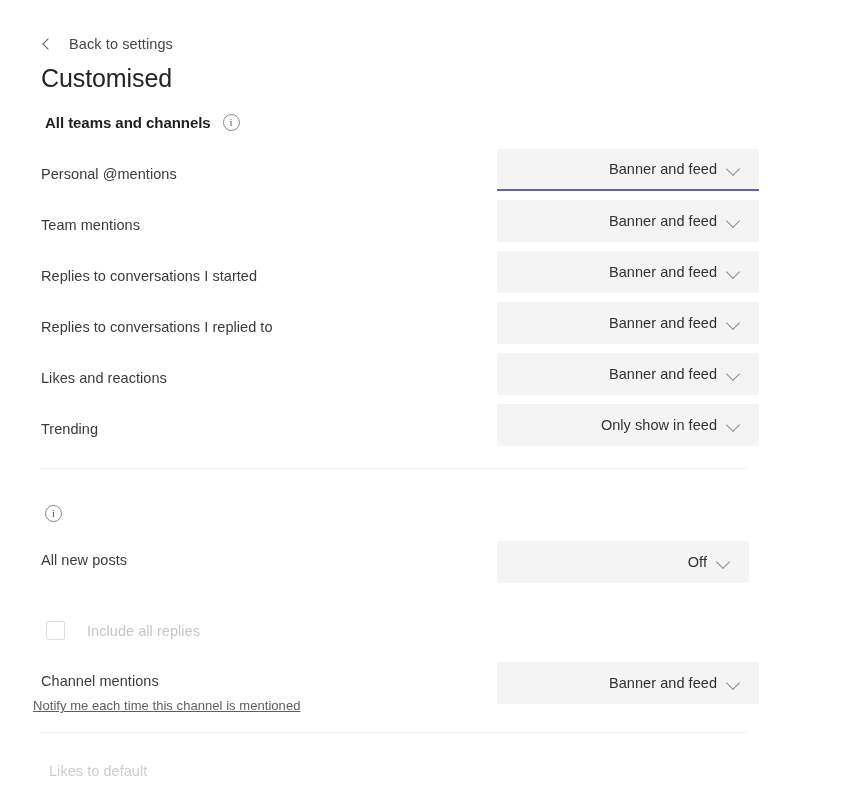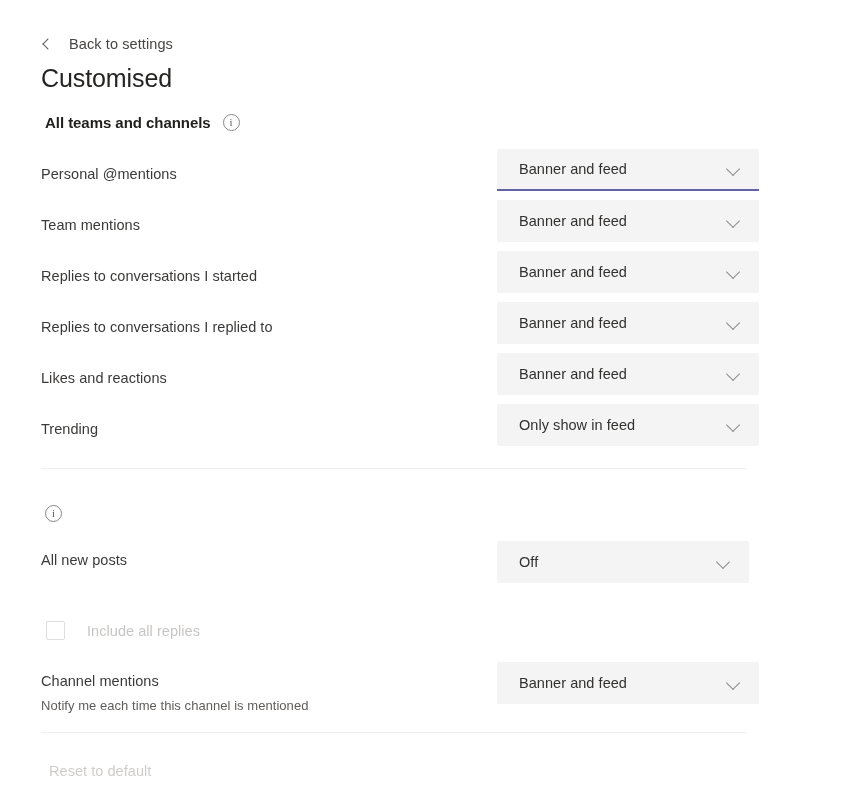--- a/index.html
+++ b/index.html
@@ -119,20 +119,21 @@
   .dropdown {
     position: absolute;
     background: #f4f4f4;
     border: none;
     border-radius: 2px;
     display: flex;
     align-items: center;
     padding: 0 14px 0 18px;
     cursor: pointer;
     user-select: none;
+    text-align: right;
   }
   .dropdown .dd-value {
     flex: 1 1 auto;
     font-size: 14.5px;
     color: #323130;
     letter-spacing: 0.05px;
     white-space: nowrap;
     overflow: hidden;
   }
   .dropdown.focused {
@@ -267,23 +268,23 @@
     <span class="dd-value">Off</span>
     <span class="chev-down"></span>
   </div>
 
   <div class="checkbox-row" style="left:26px; top:601px;">
     <span class="cb-box"></span>
     <span class="cb-label">Include all replies</span>
   </div>
 
   <div class="row-label" style="left:25px; top:657px;">Channel mentions</div>
-  <div class="row-sub" style="left:25px; top:682px;">Notify me each time this channel is mentioned</div>
+  <div class="row-sub" style="left:17px; top:682px;text-decoration:underline;">Notify me each time this channel is mentioned</div>
   <div class="dropdown" style="left:481px; top:646px; width:262px; height:42px;">
     <span class="dd-value">Banner and feed</span>
     <span class="chev-down"></span>
   </div>
 
   <div class="divider" style="left:25px; top:716px; width:706px;"></div>
 
-  <div class="reset-link">Reset to default</div>
+  <div class="reset-link">Likes to default</div>
 
 </div>
 
 </body></html>

